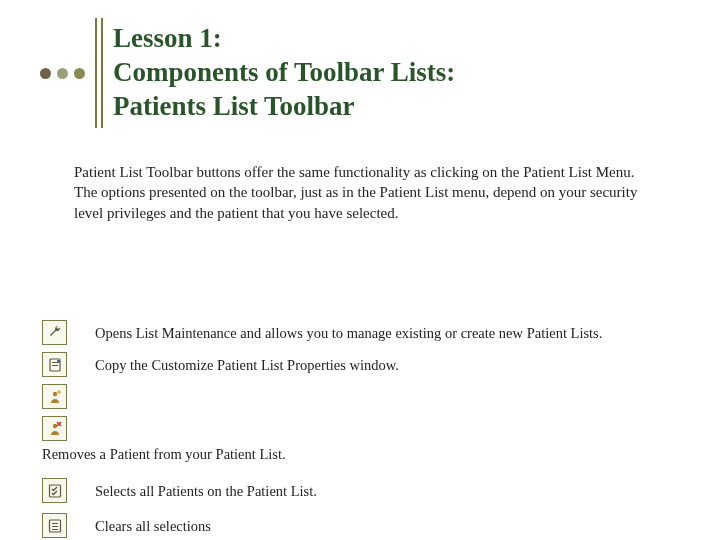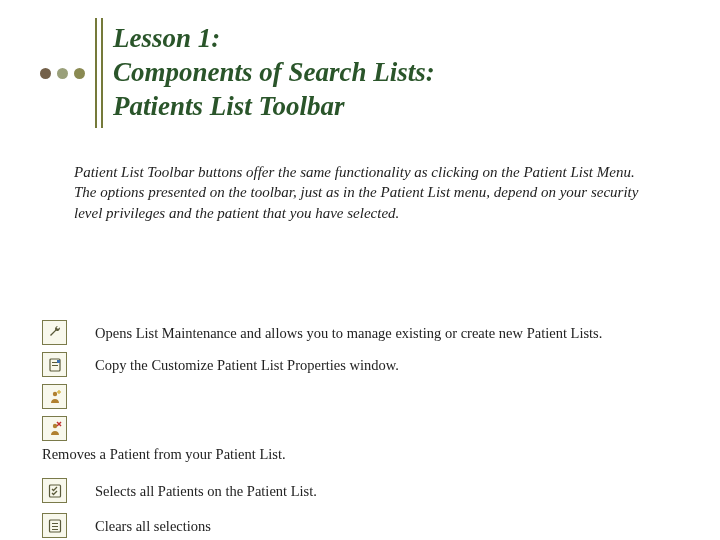--- a/index.html
+++ b/index.html
@@ -44,31 +44,29 @@
     width: 2px;
     height: 110px;
     background: #757a3a;
     margin-right: 10px;
   }
   .title-text {
     font-weight: bold;
     font-size: 27px;
     line-height: 1.25;
     color: #2a552a;
-    font-style: italic;
   }
   .intro {
     position: absolute;
     top: 162px;
     left: 74px;
     width: 572px;
     font-size: 15px;
     line-height: 1.35;
     color: #222;
-    font-style: italic;
   }
   .items {
     position: absolute;
     top: 281px;
     left: 42px;
     width: 640px;
     margin-top: 39px;
   }
   .item {
     display: flex;
@@ -106,21 +104,21 @@
 <div class="title-block">
   <div class="bullets">
     <div class="bullet b1"></div>
     <div class="bullet b2"></div>
     <div class="bullet b3"></div>
   </div>
   <div class="vline1"></div>
   <div class="vline2"></div>
   <div class="title-text">
     <span>Lesson 1:</span><br>
-    <span>Components of Search Lists:</span><br>
+    <span>Components of Toolbar Lists:</span><br>
     <span>Patients List Toolbar</span>
   </div>
 </div>
 
 <div class="intro">Patient List Toolbar buttons offer the same functionality as clicking on the Patient List Menu. The options presented on the toolbar, just as in the Patient List menu, depend on your security level privileges and the patient that you have selected.</div>
 
 <div class="items">
 
   <div class="item">
     <div class="icon-cell">

